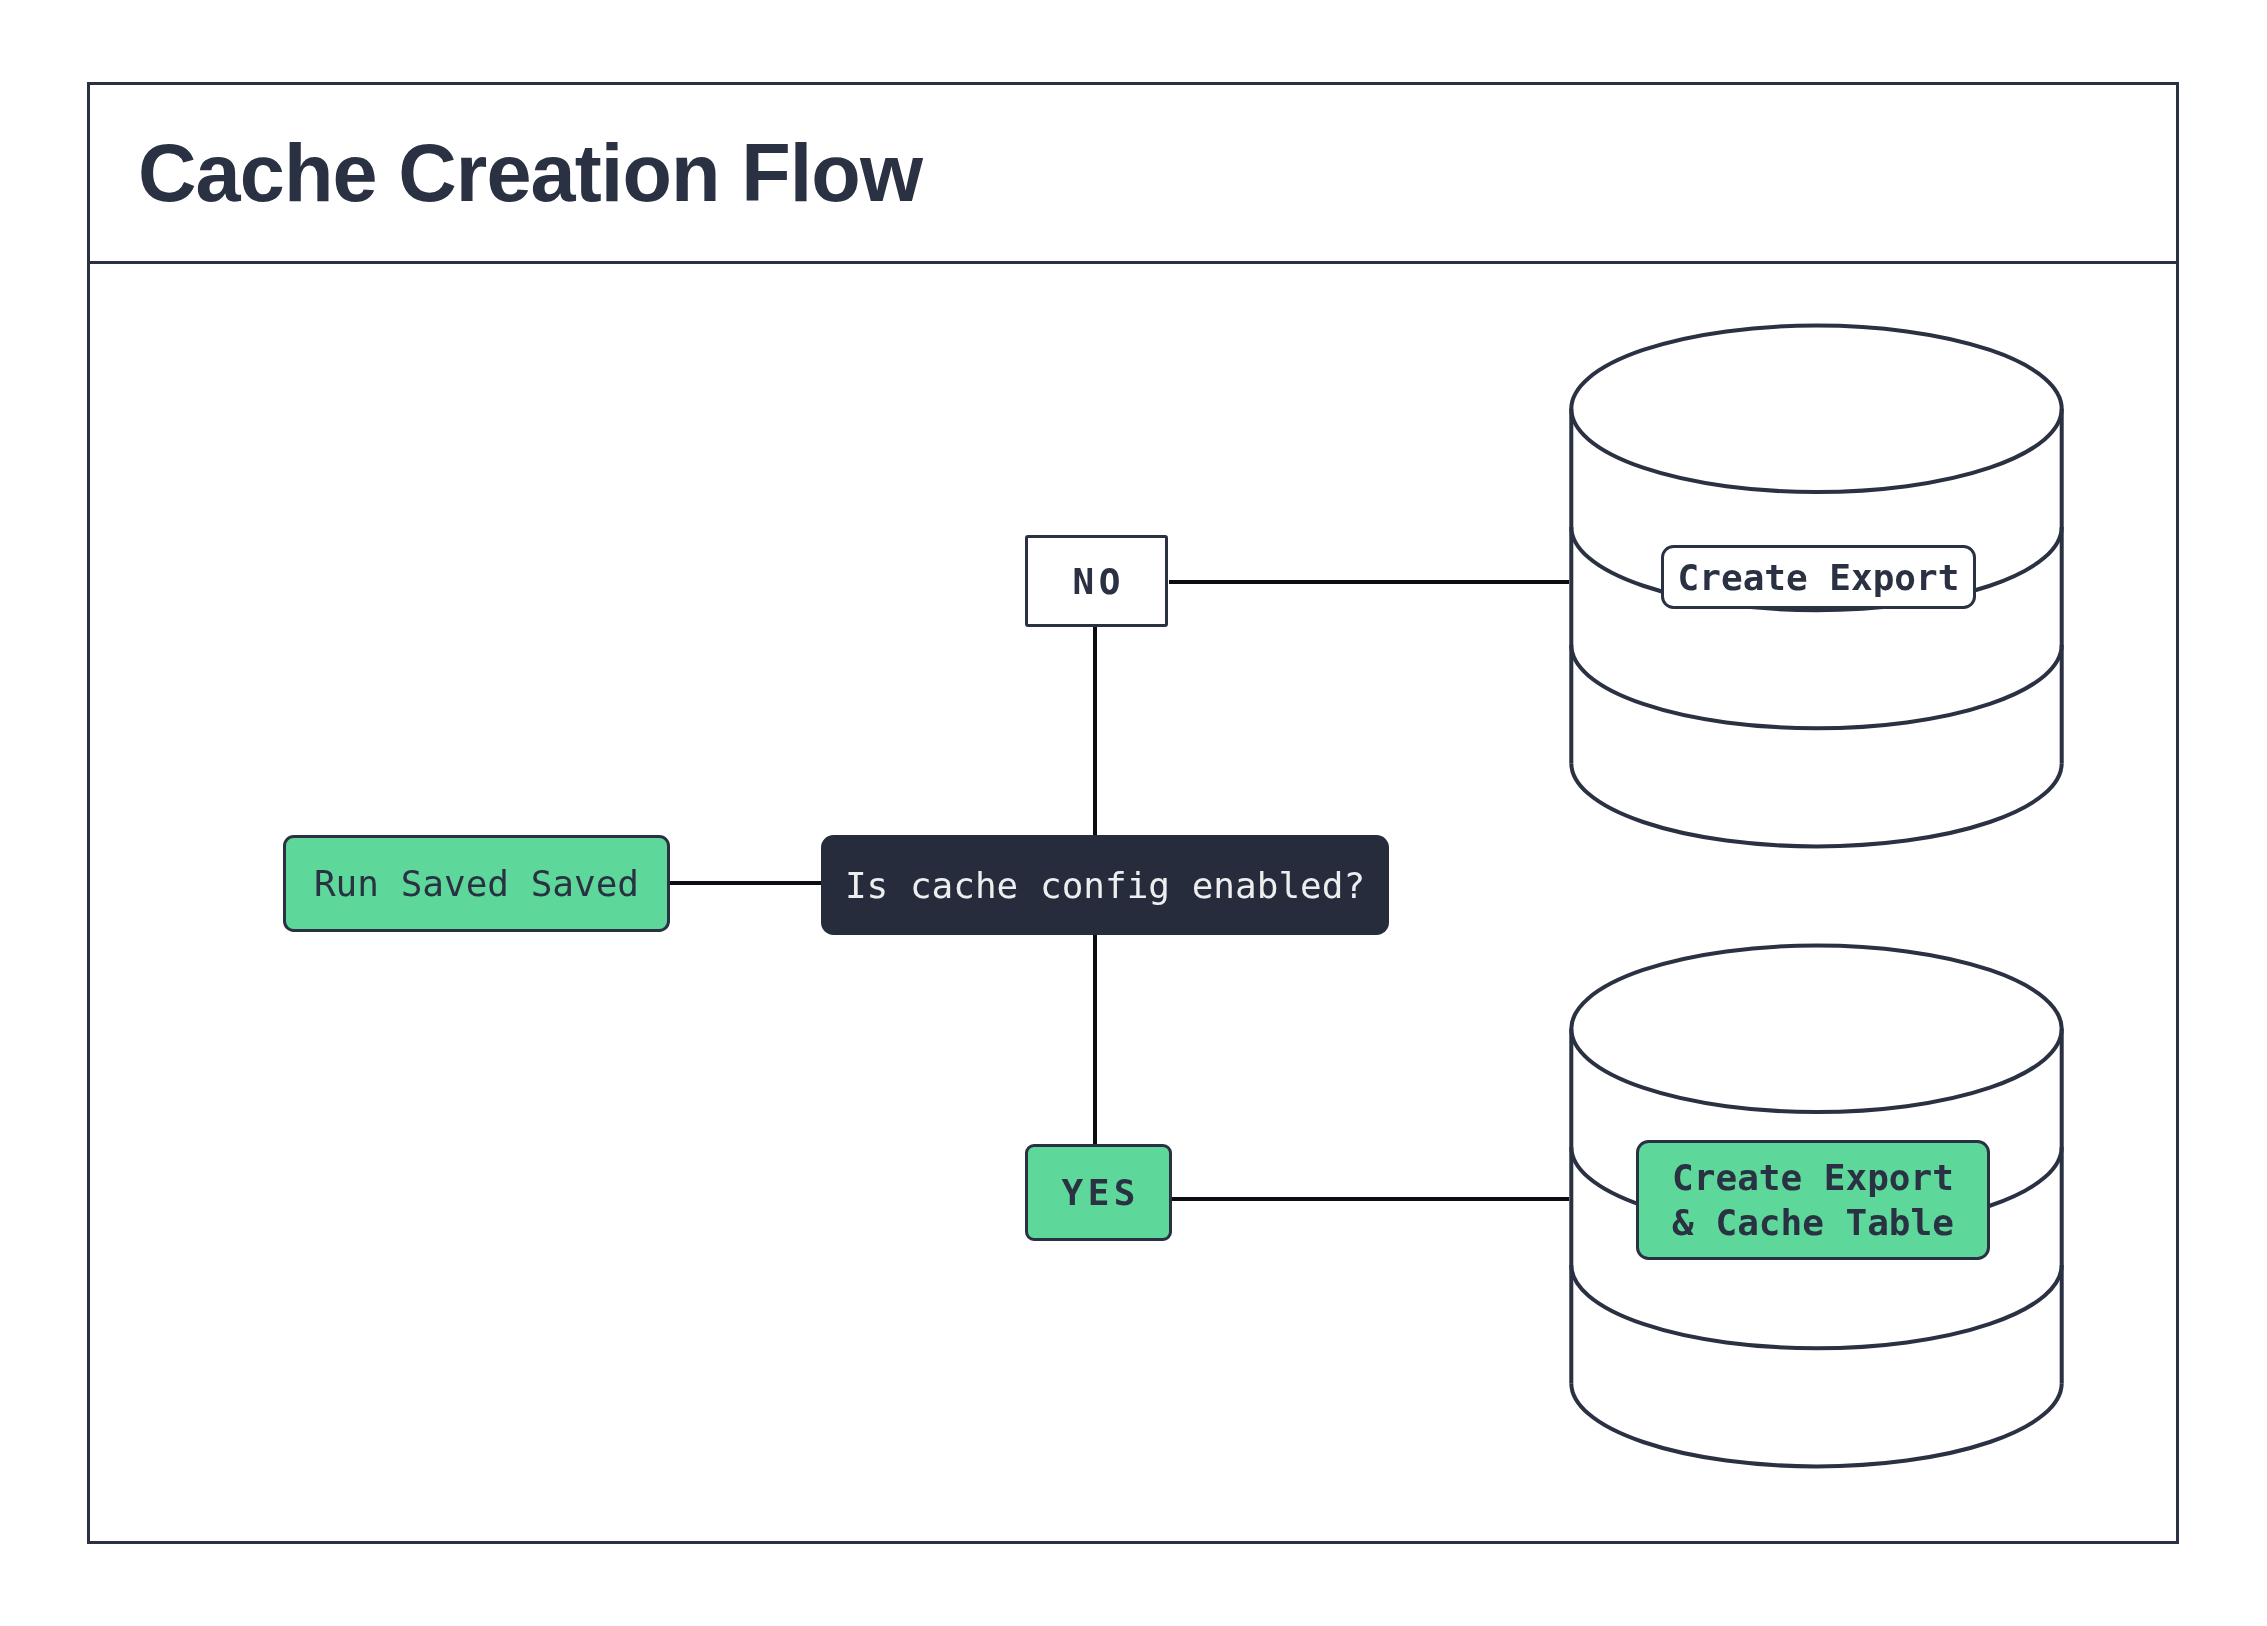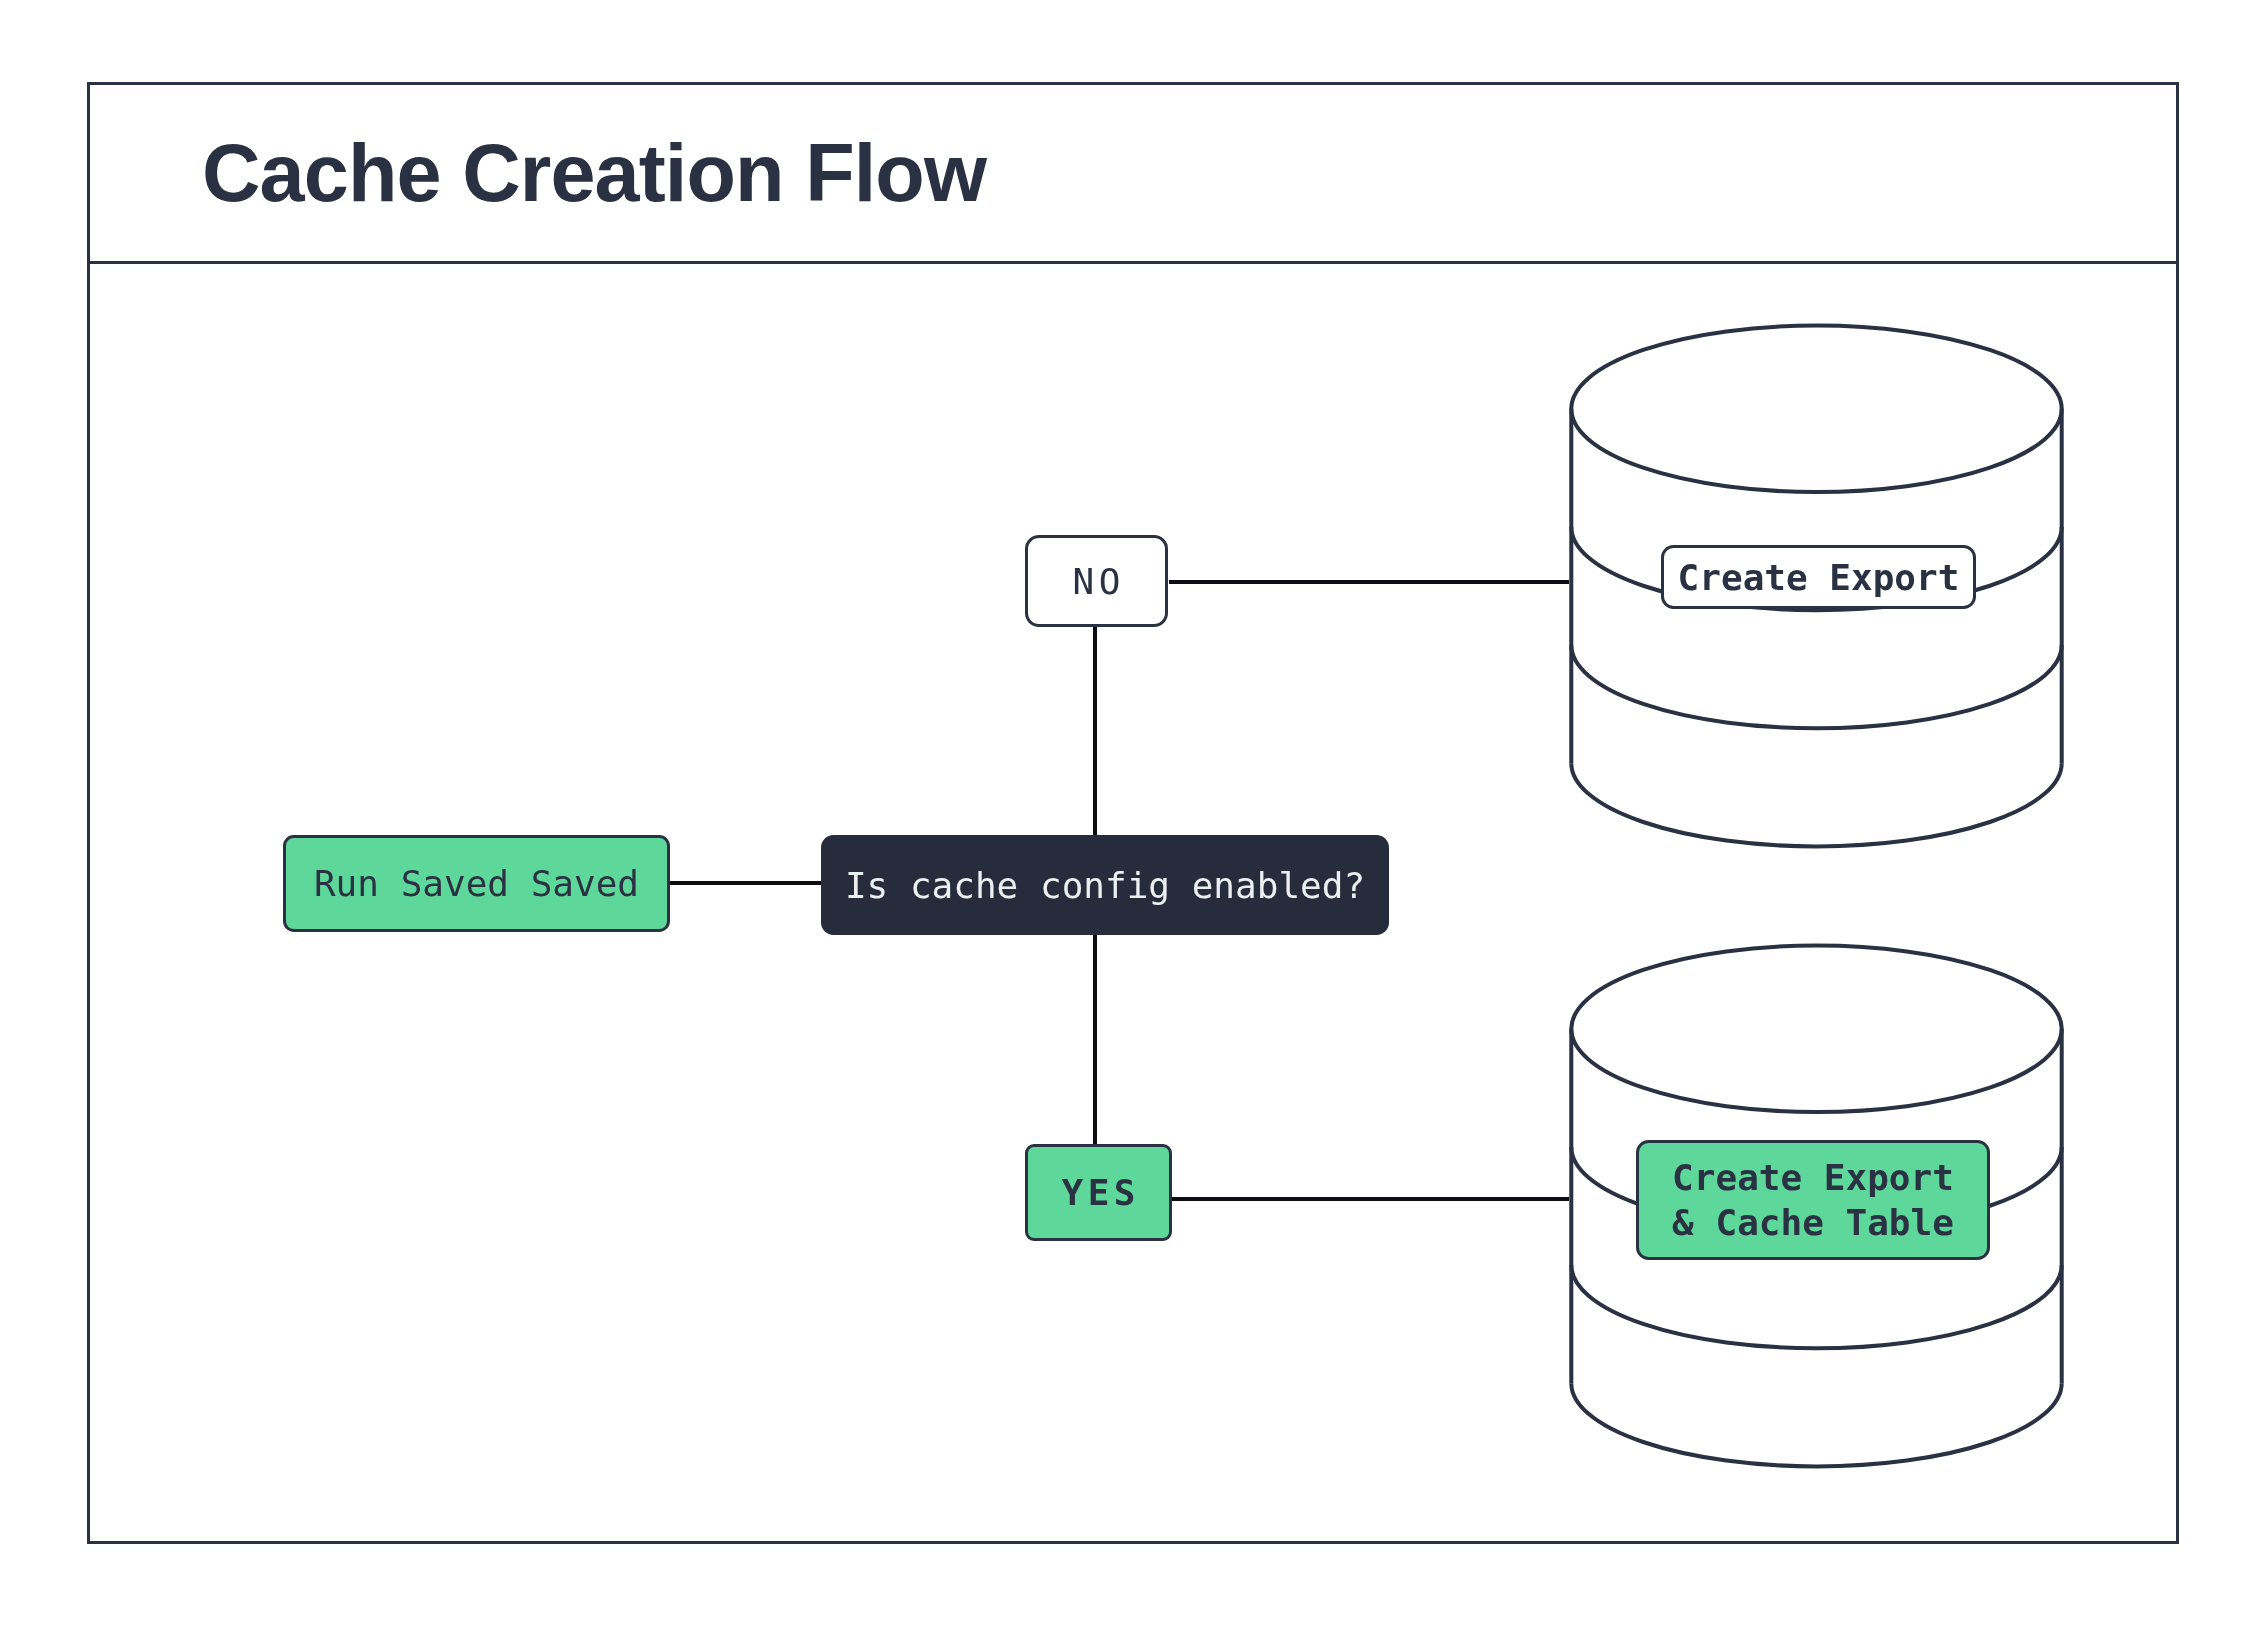--- a/index.html
+++ b/index.html
@@ -23,42 +23,42 @@
   
   .frame{
     position:absolute;left:87px;top:82px;width:2092px;height:1462px;
     border:3.6px solid var(--ink);
     background:var(--paper);
   }
   .title-band{
     position:absolute;left:0;top:0;width:100%;height:179px;
     border-bottom:3.6px solid var(--ink);
     display:flex;align-items:center;
-    padding-left:112px;
+    padding-left:48px;
   }
   .title{
     font-family:"Liberation Sans", sans-serif;
     font-weight:700;
     font-size:81px;
     letter-spacing:-0.9px;
     color:var(--ink);
   }
   
   .node{
     position:absolute;
     display:flex;align-items:center;justify-content:center;
     text-align:center;
     font-size:36px;
     color:var(--ink);
   }
   .node-white{
     background:var(--paper);
     border:3.6px solid var(--ink);
-    border-radius:14px;
-    font-weight:400;
+    border-radius:3px;
+    font-weight:700;
     letter-spacing:4.5px;
     padding-left:4.5px; 
   }
   .node-green{
     background:var(--green);
     border:3.6px solid var(--ink);
     border-radius:10.7px;
     font-weight:500;
   }
   .node-dark{

